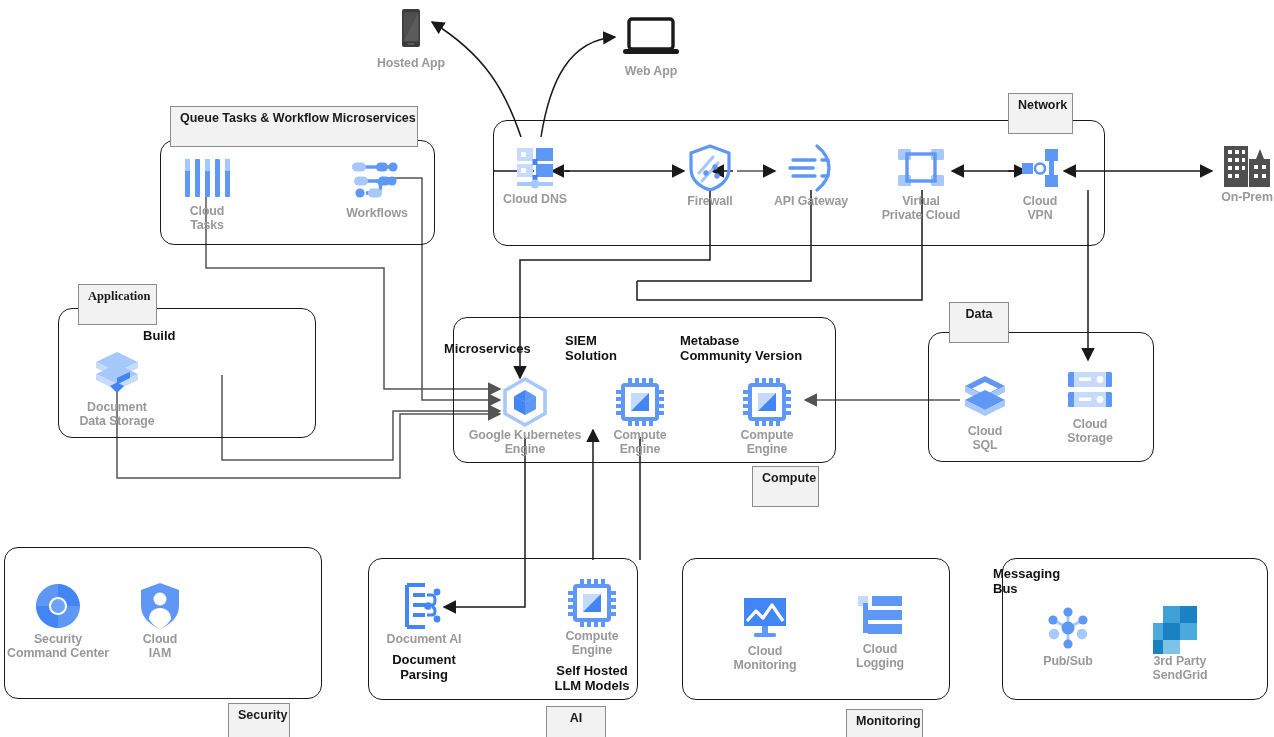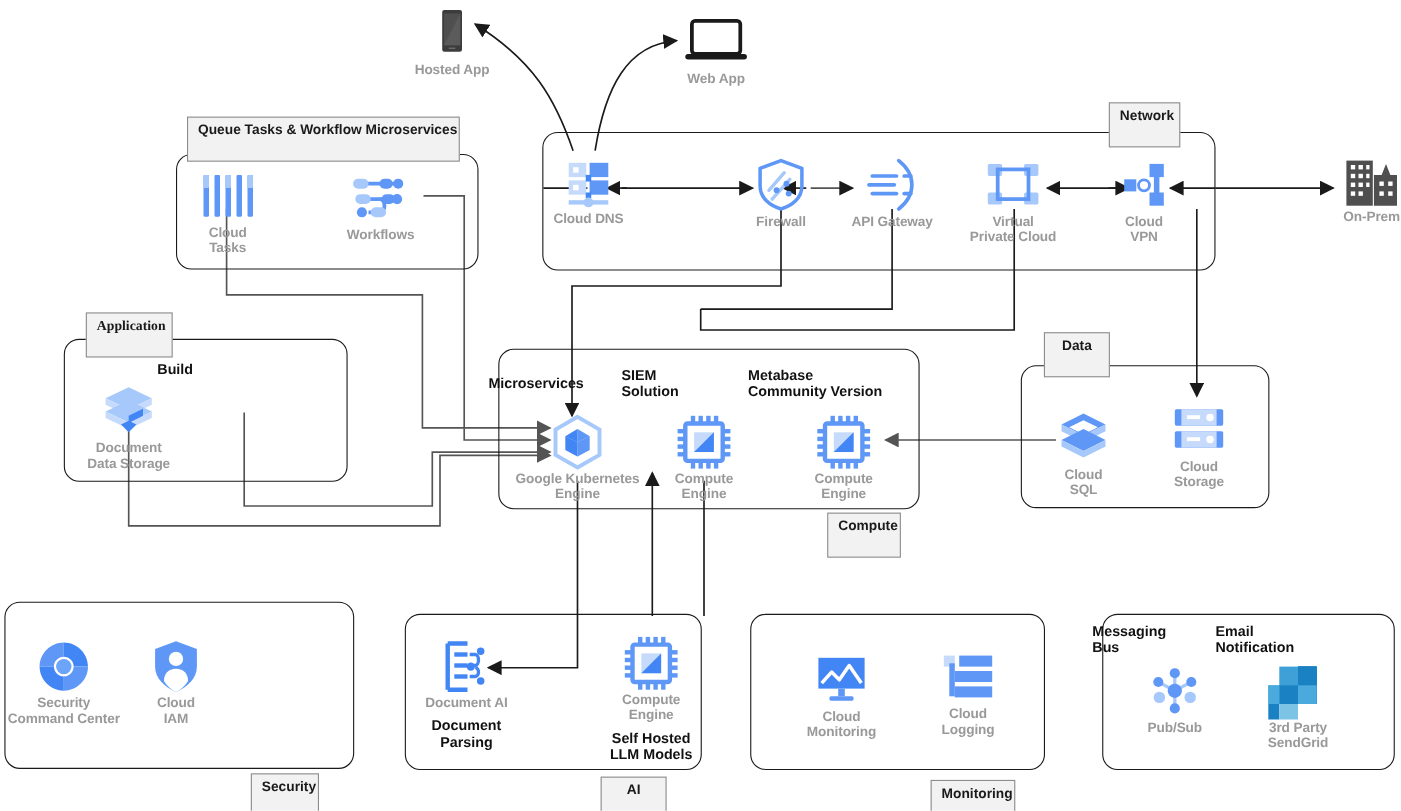--- a/index.html
+++ b/index.html
@@ -143,21 +143,21 @@
           <rect x="6" y="6" width="5" height="12" rx="1"></rect>
           <rect x="26" y="6" width="5" height="12" rx="1"></rect>
           <rect x="46" y="6" width="5" height="12" rx="1"></rect>
         </g>
       </svg>
     </div>
     <div class="caption" style="white-space:pre-line">Cloud
 Tasks</div>
   </div>
 
-  <div class="node" style="left:291px;top:152px;">
+  <div class="node" style="left:322px;top:152px;">
     <div class="ico">
       <svg width="62" height="50" viewBox="0 0 62 50">
         <g fill="none" stroke="#5e97f6" stroke-width="3.4">
           <path d="M18,12 L33,12"></path>
           <path d="M40,12 L45,12"></path>
           <path d="M14,26 L30,26 C36,26 36,38 30,38 L20,38"></path>
           <path d="M30,26 L42,26"></path>
         </g>
         <g fill="#a6c8fb">
           <rect x="6" y="7.5" width="14" height="9" rx="4.5"></rect>
@@ -538,22 +538,20 @@
         <circle cx="11" cy="17" r="4.6" fill="#5e97f6"></circle>
         <circle cx="41" cy="17" r="4.6" fill="#5e97f6"></circle>
         <circle cx="12" cy="31" r="5.2" fill="#a6c8fb"></circle>
         <circle cx="40" cy="31" r="5.2" fill="#a6c8fb"></circle>
         <circle cx="26" cy="41" r="4.6" fill="#5e97f6"></circle>
       </svg>
     </div>
     <div class="caption" style="white-space:pre-line">Pub/Sub</div>
   </div>
 
-  <div class="toptitle" style="left:1105px;top:566px;white-space:pre-line;">Email
-Notification</div>
   <div class="node" style="left:1125px;top:600px;">
     <div class="ico">
       <svg width="54" height="52" viewBox="0 0 54 52">
         <rect x="27" y="4" width="17" height="17" fill="#1a82c3"></rect>
         <rect x="10" y="21" width="17" height="17" fill="#4aaadd"></rect>
         <rect x="27" y="21" width="17" height="17" fill="#1a82c3"></rect>
         <rect x="10" y="4" width="17" height="17" fill="#3ea0d6" opacity="0"></rect>
         <rect x="10" y="21" width="17" height="17" fill="#4aaadd"></rect>
         <rect x="27" y="4" width="17" height="17" fill="#1a82c3"></rect>
         <rect x="10" y="38" width="0" height="0"></rect>

